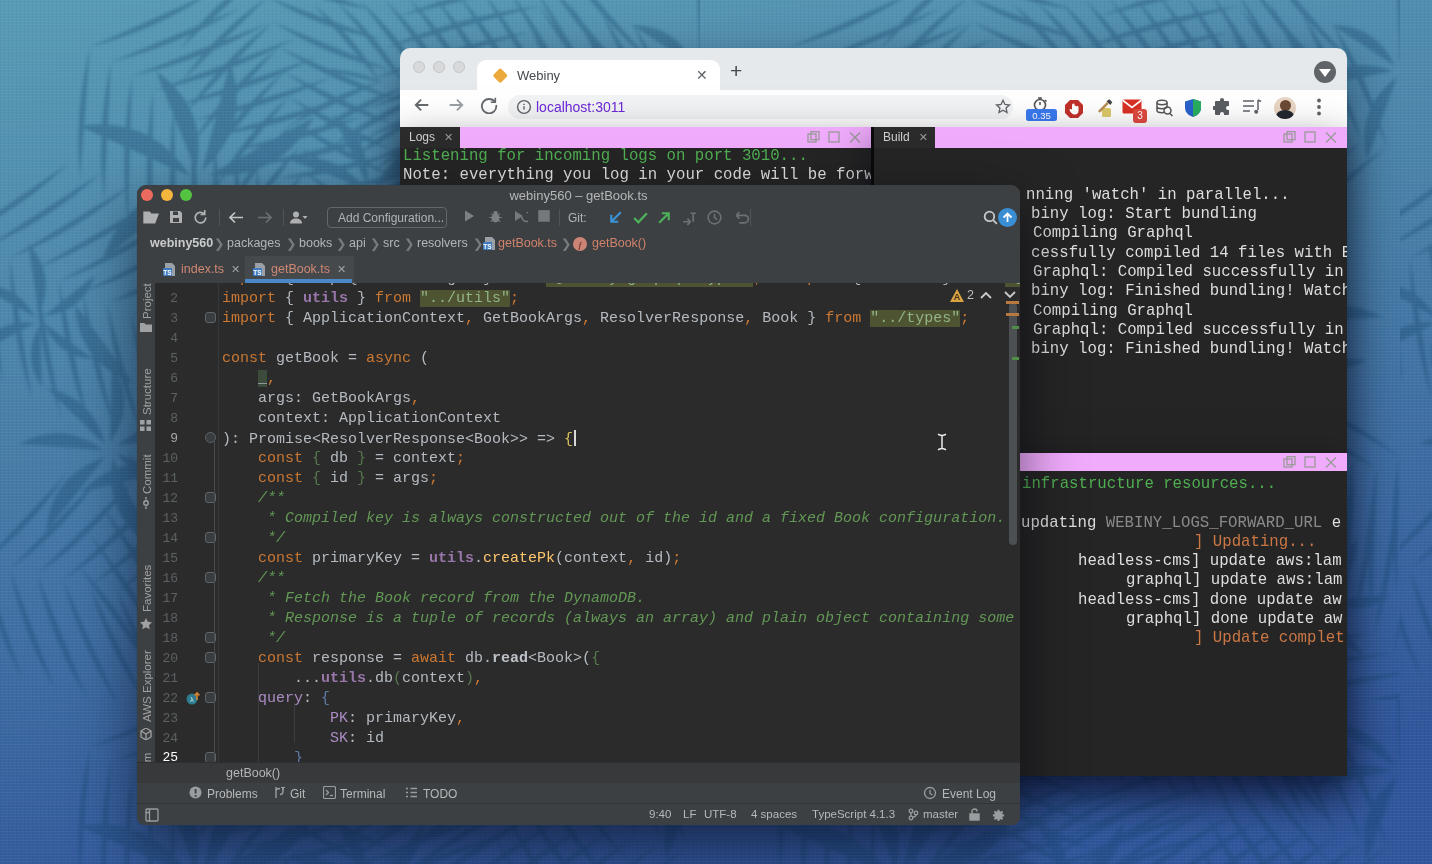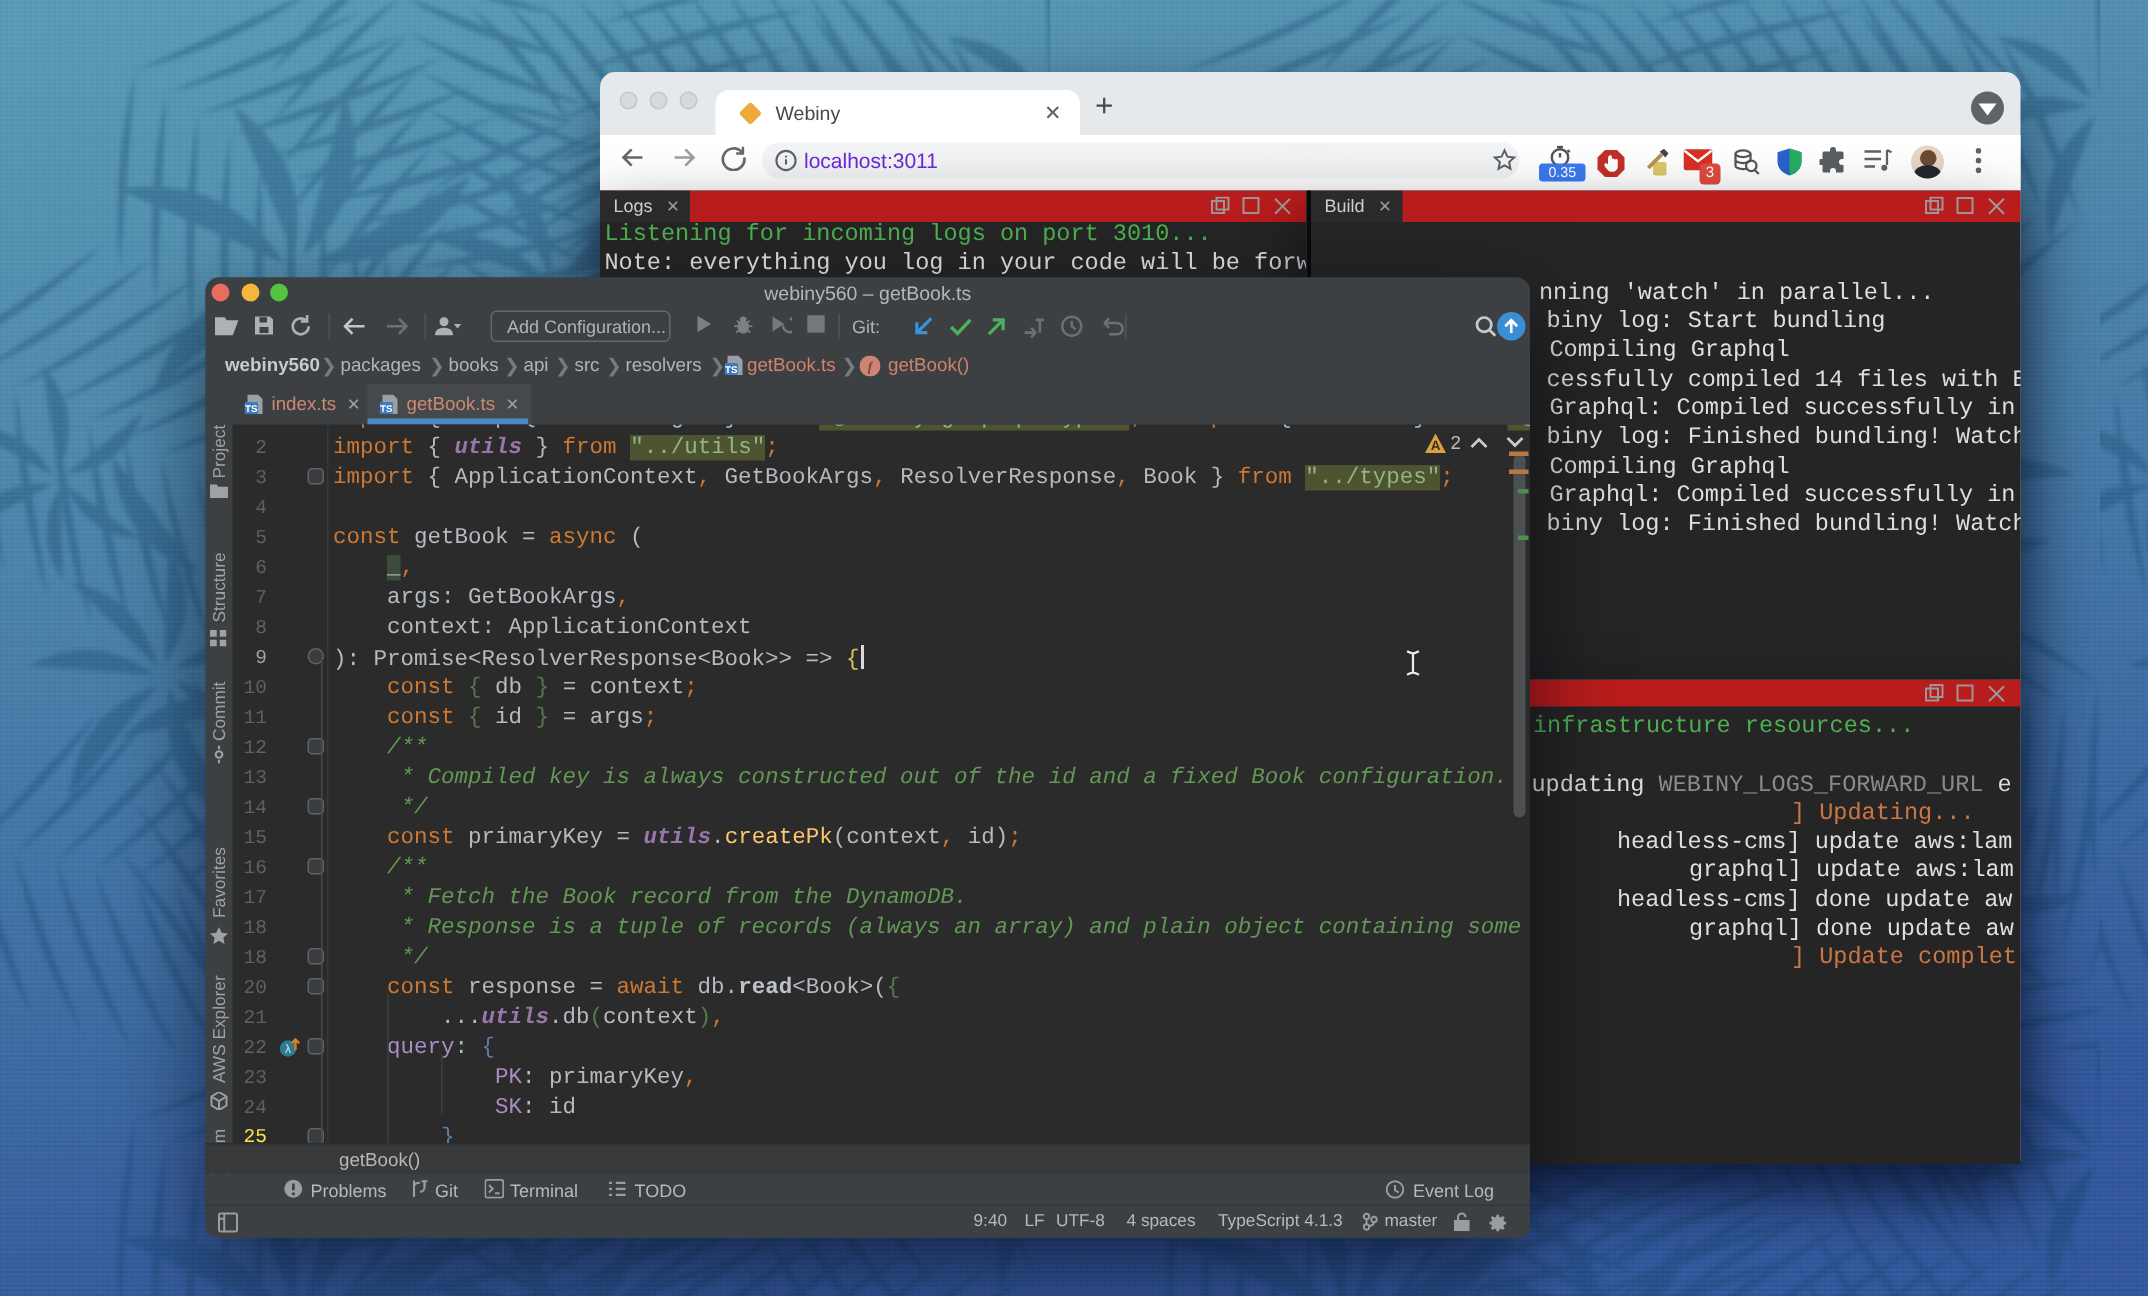--- a/index.html
+++ b/index.html
@@ -15,21 +15,21 @@
 #btab .t{position:absolute;left:40px;top:8px;font-size:13px;color:#45494d}
 #btab .x{position:absolute;left:219px;top:7px;font-size:14px;color:#5f6368}
 #newtab{position:absolute;left:330px;top:11px;font-size:21px;color:#45494d;font-weight:300}
 #dlbtn{position:absolute;left:914px;top:13px;width:22px;height:22px;border-radius:50%;background:#606468}
 #dlbtn:after{content:"";position:absolute;left:5px;top:8px;border:6px solid transparent;border-top:8px solid #fff;border-bottom:0}
 .nav{position:absolute;top:47px;color:#5f6368}
 #pill{position:absolute;left:108px;top:5px;width:505px;height:24px;border-radius:12px;background:#f1f3f4}
 #pill .url{position:absolute;left:28px;top:3.5px;font-size:14px;color:#6d28d9}
 
 .term{background:#252525;overflow:hidden;box-shadow:0 14px 38px rgba(0,0,20,.5)}
-.thead{position:absolute;left:0;top:0;width:100%;height:21px;background:#b91c1c}
+.thead{position:absolute;left:0;top:0;width:100%;height:21px;background:#f0abfc}
 .ttab{position:absolute;left:0;top:0;height:21px;background:#2b2b2b;color:#cfcfcf;font-size:12px;padding:3px 7px 0 9px}
 .ttab .tx{color:#9a9a9a;margin-left:9px;font-size:11px}
 .ticons{position:absolute;top:4px;right:8px;width:58px;height:13px}
 .tbody{position:absolute;font-family:"Liberation Mono",monospace;font-size:15.7px;line-height:19.3px;white-space:pre;color:#dedede}
 .g{color:#4fae51}.bl{color:#3d99d6}.gy{color:#8a8a8a}.or{color:#cb7745}
 #logs{left:400px;top:127px;width:471px;height:330px}
 #build{left:871px;top:127px;width:476px;height:326px;border-left:3px solid #0a0a0a}
 #infra{left:871px;top:453px;width:476px;height:323px;border-left:3px solid #0a0a0a;box-shadow:0 14px 38px rgba(0,0,20,.5)}
 #infra.term{background:#252525}
 .frag{position:absolute;font-family:"Liberation Mono",monospace;font-size:15.7px;white-space:pre;color:#dedede}
@@ -48,21 +48,21 @@
 .sal{color:#d0826c}
 #tabbar{position:absolute;left:0;top:71px;width:100%;height:27px;background:#3d4042}
 .etab{position:absolute;top:0;height:27px;font-size:12.5px;color:#cf8874;padding:6px 8px 0 26px}
 .etab .x{color:#9fa2a4;margin-left:7px;font-size:11px}
 .etab.act{background:#45494b}
 #tabul{position:absolute;left:108px;top:23px;width:107px;height:4px;background:#4a88c7}
 .tsicon{position:absolute;left:8px;top:7px;width:13px;height:13px}
 #editor{position:absolute;left:18px;top:98px;width:865px;height:479px;background:#2b2b2b;overflow:hidden}
 .ln{position:absolute;left:0;width:23px;text-align:right;font-family:"Liberation Mono",monospace;font-size:13px;color:#5c6164;height:20px;padding-top:3px}
 .cl{position:absolute;left:67px;height:20px;font-family:"Liberation Mono",monospace;font-size:15px;white-space:pre;color:#b4bac0;padding-top:1.5px}
-.k{color:#cc7832}.st{color:#93b487;background:#4e5332}.cm{color:#629755;font-style:italic}.fn{color:#ffc66d}.pu{color:#9876aa;font-style:italic;font-weight:bold}.pr{color:#ab8bc3}.gb{color:#57784f}.bb{color:#5f7ca8}.sc{color:#cc7832}.yb{color:#d8c05a}
+.k{color:#cc7832}.st{color:#93b487;background:#4e5332}.cm{color:#629755;font-style:italic}.fn{color:#ffc66d}.pu{color:#9876aa;font-weight:bold}.pr{color:#ab8bc3}.gb{color:#57784f}.bb{color:#5f7ca8}.sc{color:#cc7832}.yb{color:#d8c05a}
 #caret{display:inline-block;width:2px;height:16px;background:#d9d9d9;vertical-align:-3px;margin-left:1px}
 #gut{position:absolute;left:0;top:0;width:66px;height:479px}
 .fold{position:absolute;left:50px;width:11px;height:11px;border:1px solid #606467;border-radius:3px;background:#3a3d3f}
 #estripe{position:absolute;right:0;top:0;width:14px;height:479px}
 #ebottom{position:absolute;left:0;top:577px;width:100%;height:21px;background:#37393b;border-top:1px solid #2c2e30;font-size:12.5px;color:#b4b6b8;padding:3px 0 0 89px}
 #toolrow{position:absolute;left:0;top:598px;width:100%;height:20px;background:#3d4042;font-size:12px;color:#b6b8ba}
 #statusbar{position:absolute;left:0;top:618px;width:100%;height:22px;background:#3d4042;border-radius:0 0 8px 8px;font-size:11.5px;color:#b6b8ba;border-top:1px solid #323537}
 .sbit{position:absolute;top:4px;white-space:pre}
 #sidebar{position:absolute;left:0;top:71px;width:18px;height:547px;font-size:11px;color:#9fa1a3}
 .vlab{position:absolute;left:3.5px;transform-origin:0 0;transform:rotate(-90deg);white-space:pre;font-size:11.5px}
@@ -862,21 +862,21 @@
 <div class="ln" style="top:265px;color:#5c6164">15</div>
 <div class="ln" style="top:285px;color:#5c6164">16</div>
 <div class="ln" style="top:305px;color:#5c6164">17</div>
 <div class="ln" style="top:325px;color:#5c6164">18</div>
 <div class="ln" style="top:345px;color:#5c6164">18</div>
 <div class="ln" style="top:365px;color:#5c6164">20</div>
 <div class="ln" style="top:385px;color:#5c6164">21</div>
 <div class="ln" style="top:405px;color:#5c6164">22</div>
 <div class="ln" style="top:425px;color:#5c6164">23</div>
 <div class="ln" style="top:445px;color:#5c6164">24</div>
-<div class="ln" style="top:464px;color:#fde047">25</div>
+<div class="ln" style="top:464px;color:#ffffff">25</div>
     <div id="gut">
       <div class="fold" style="top:29px"></div>
       <div class="fold" style="top:149px;border-radius:50%"></div>
       <div class="fold" style="top:209px"></div>
       <div class="fold" style="top:249px"></div>
       <div class="fold" style="top:289px"></div>
       <div class="fold" style="top:349px"></div>
       <div class="fold" style="top:369px"></div>
       <div class="fold" style="top:409px"></div>
       <div class="fold" style="top:469px"></div>

